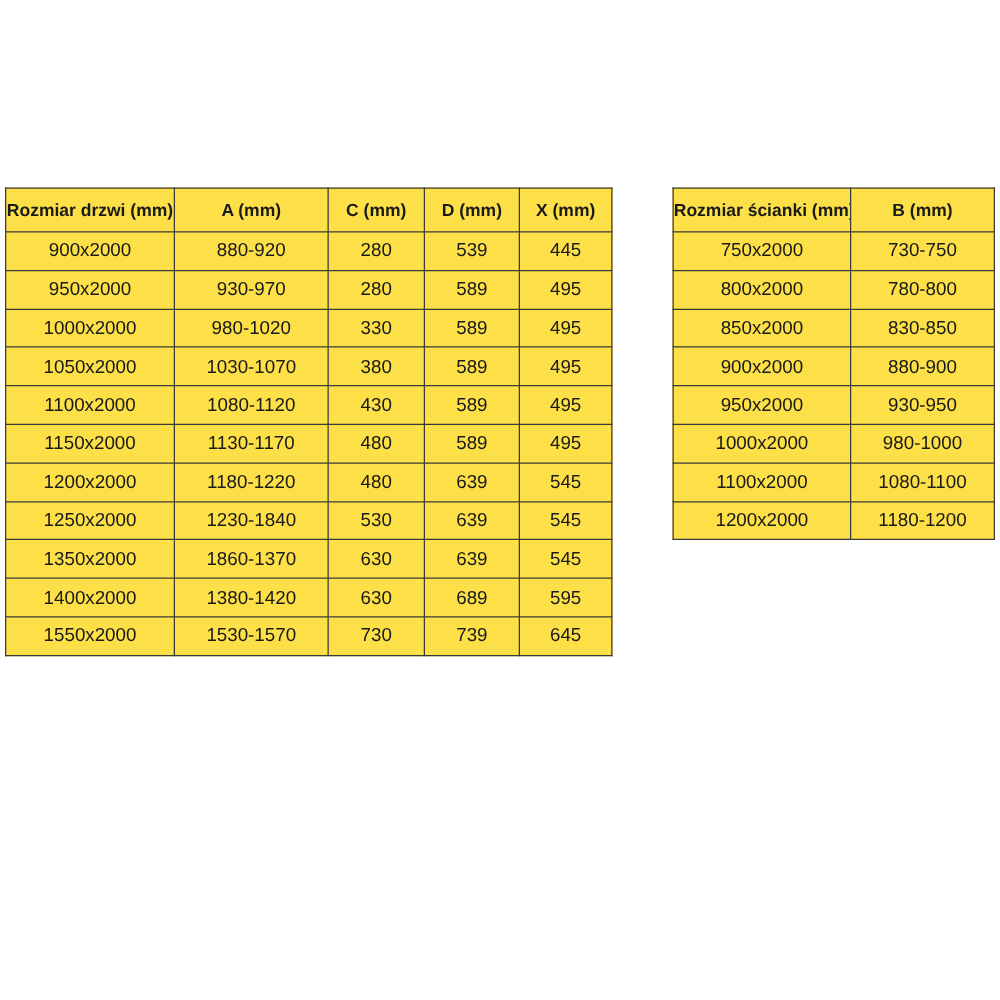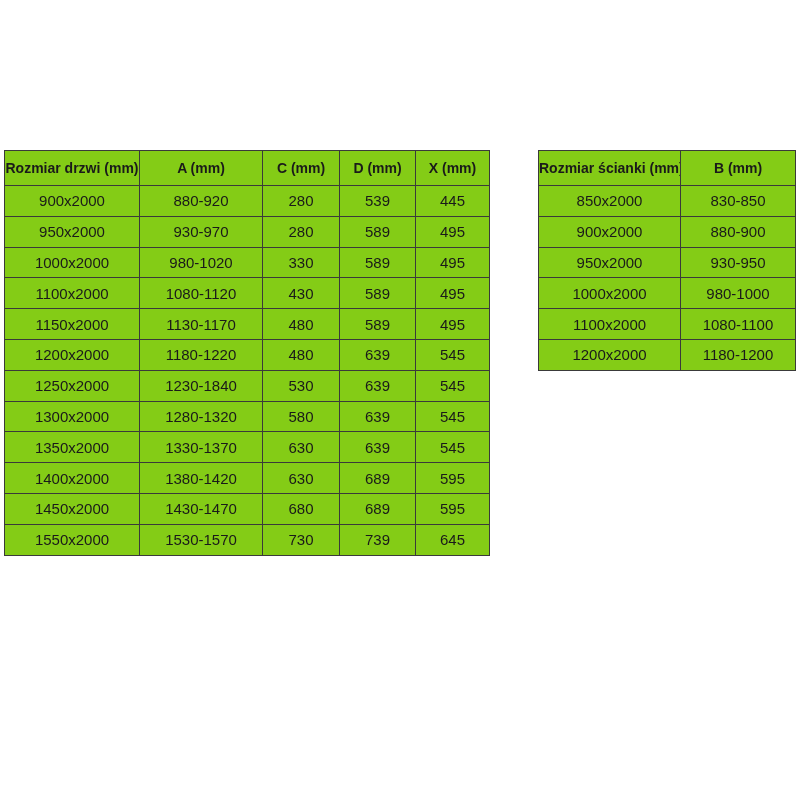--- a/index.html
+++ b/index.html
@@ -11,21 +11,21 @@
     height: 800px;
     background: #ffffff;
     font-family: "Liberation Sans", sans-serif;
     position: relative;
     overflow: hidden;
   }
   table.spec-table {
     position: absolute;
     border-collapse: collapse;
     table-layout: fixed;
-    background: #84cc16;
+    background: #fde047;
   }
   table.spec-table th,
   table.spec-table td {
     border: 1px solid #3a3a3a;
     text-align: center;
     vertical-align: middle;
     padding: 0;
     color: #1a1a1a;
     white-space: nowrap;
     overflow: hidden;
@@ -87,20 +87,27 @@
         <td>495</td>
       </tr>
       <tr>
         <td>1000x2000</td>
         <td>980-1020</td>
         <td>330</td>
         <td>589</td>
         <td>495</td>
       </tr>
       <tr>
+        <td>1050x2000</td>
+        <td>1030-1070</td>
+        <td>380</td>
+        <td>589</td>
+        <td>495</td>
+      </tr>
+      <tr>
         <td>1100x2000</td>
         <td>1080-1120</td>
         <td>430</td>
         <td>589</td>
         <td>495</td>
       </tr>
       <tr>
         <td>1150x2000</td>
         <td>1130-1170</td>
         <td>480</td>
@@ -115,44 +122,30 @@
         <td>545</td>
       </tr>
       <tr>
         <td>1250x2000</td>
         <td>1230-1840</td>
         <td>530</td>
         <td>639</td>
         <td>545</td>
       </tr>
       <tr>
-        <td>1300x2000</td>
-        <td>1280-1320</td>
-        <td>580</td>
-        <td>639</td>
-        <td>545</td>
-      </tr>
-      <tr>
         <td>1350x2000</td>
-        <td>1330-1370</td>
+        <td>1860-1370</td>
         <td>630</td>
         <td>639</td>
         <td>545</td>
       </tr>
       <tr>
         <td>1400x2000</td>
         <td>1380-1420</td>
         <td>630</td>
-        <td>689</td>
-        <td>595</td>
-      </tr>
-      <tr>
-        <td>1450x2000</td>
-        <td>1430-1470</td>
-        <td>680</td>
         <td>689</td>
         <td>595</td>
       </tr>
       <tr>
         <td>1550x2000</td>
         <td>1530-1570</td>
         <td>730</td>
         <td>739</td>
         <td>645</td>
       </tr>
@@ -165,20 +158,28 @@
     <col style="width:115px">
   </colgroup>
   <thead>
     <tr>
       <th>Rozmiar ścianki (mm)</th>
       <th>B (mm)</th>
     </tr>
   </thead>
   <tbody>
       <tr>
+        <td>750x2000</td>
+        <td>730-750</td>
+      </tr>
+      <tr>
+        <td>800x2000</td>
+        <td>780-800</td>
+      </tr>
+      <tr>
         <td>850x2000</td>
         <td>830-850</td>
       </tr>
       <tr>
         <td>900x2000</td>
         <td>880-900</td>
       </tr>
       <tr>
         <td>950x2000</td>
         <td>930-950</td>

